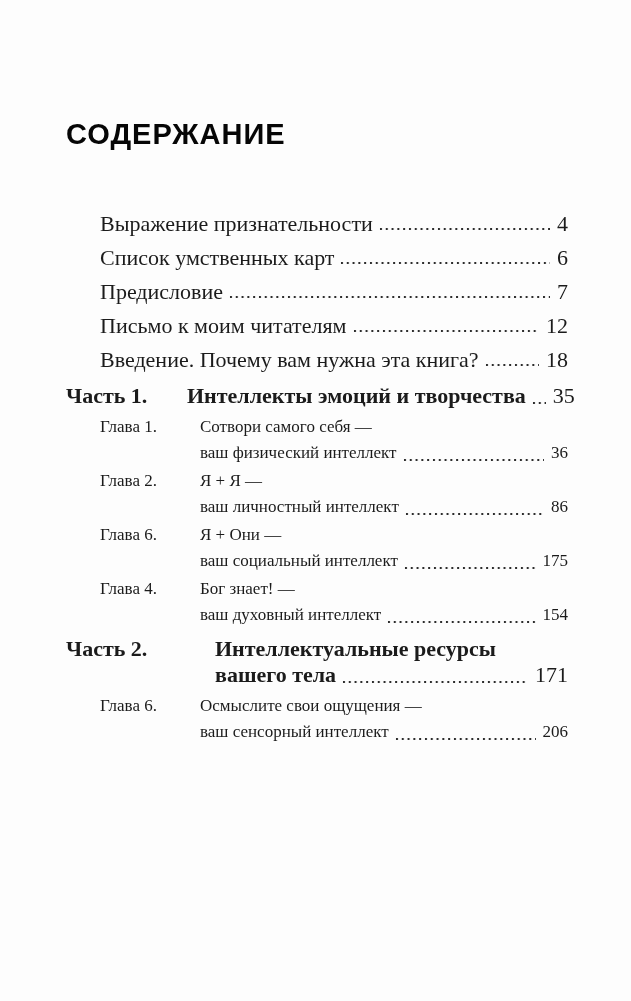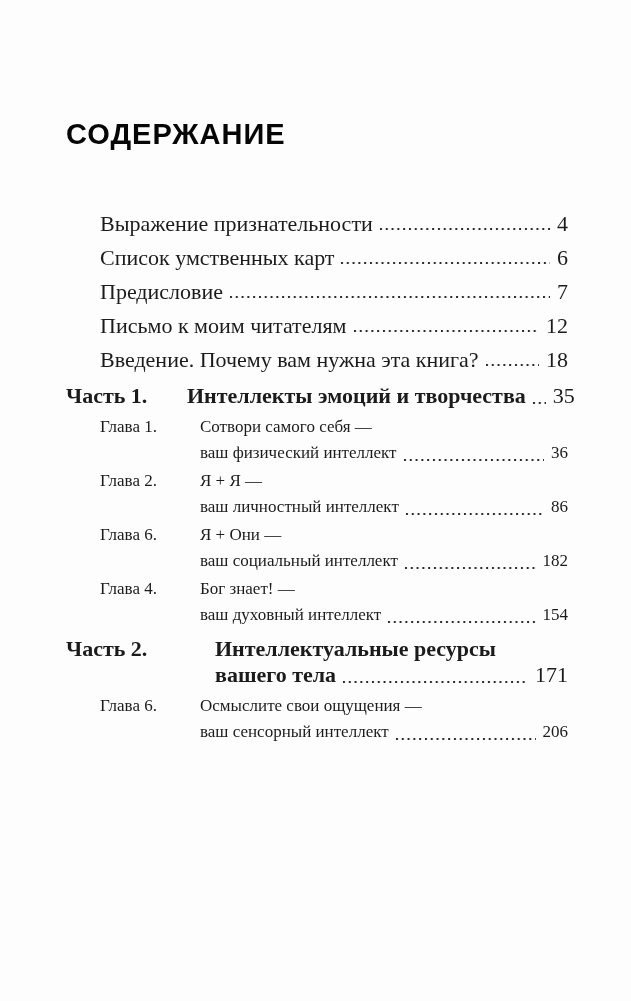--- a/index.html
+++ b/index.html
@@ -135,21 +135,21 @@
         </div>
       </div>
     </div>
     <div class="chapter">
       <span class="ch-label">Глава 6.</span>
       <div class="ch-body">
         <div class="t">Я + Они —</div>
         <div class="subrow">
           <span class="t">ваш социальный интеллект</span>
           <span class="dots"></span>
-          <span class="pg">182</span>
+          <span class="pg">175</span>
         </div>
       </div>
     </div>
     <div class="chapter">
       <span class="ch-label">Глава 4.</span>
       <div class="ch-body">
         <div class="t">Бог знает! —</div>
         <div class="subrow">
           <span class="t">ваш духовный интеллект</span>
           <span class="dots"></span>

